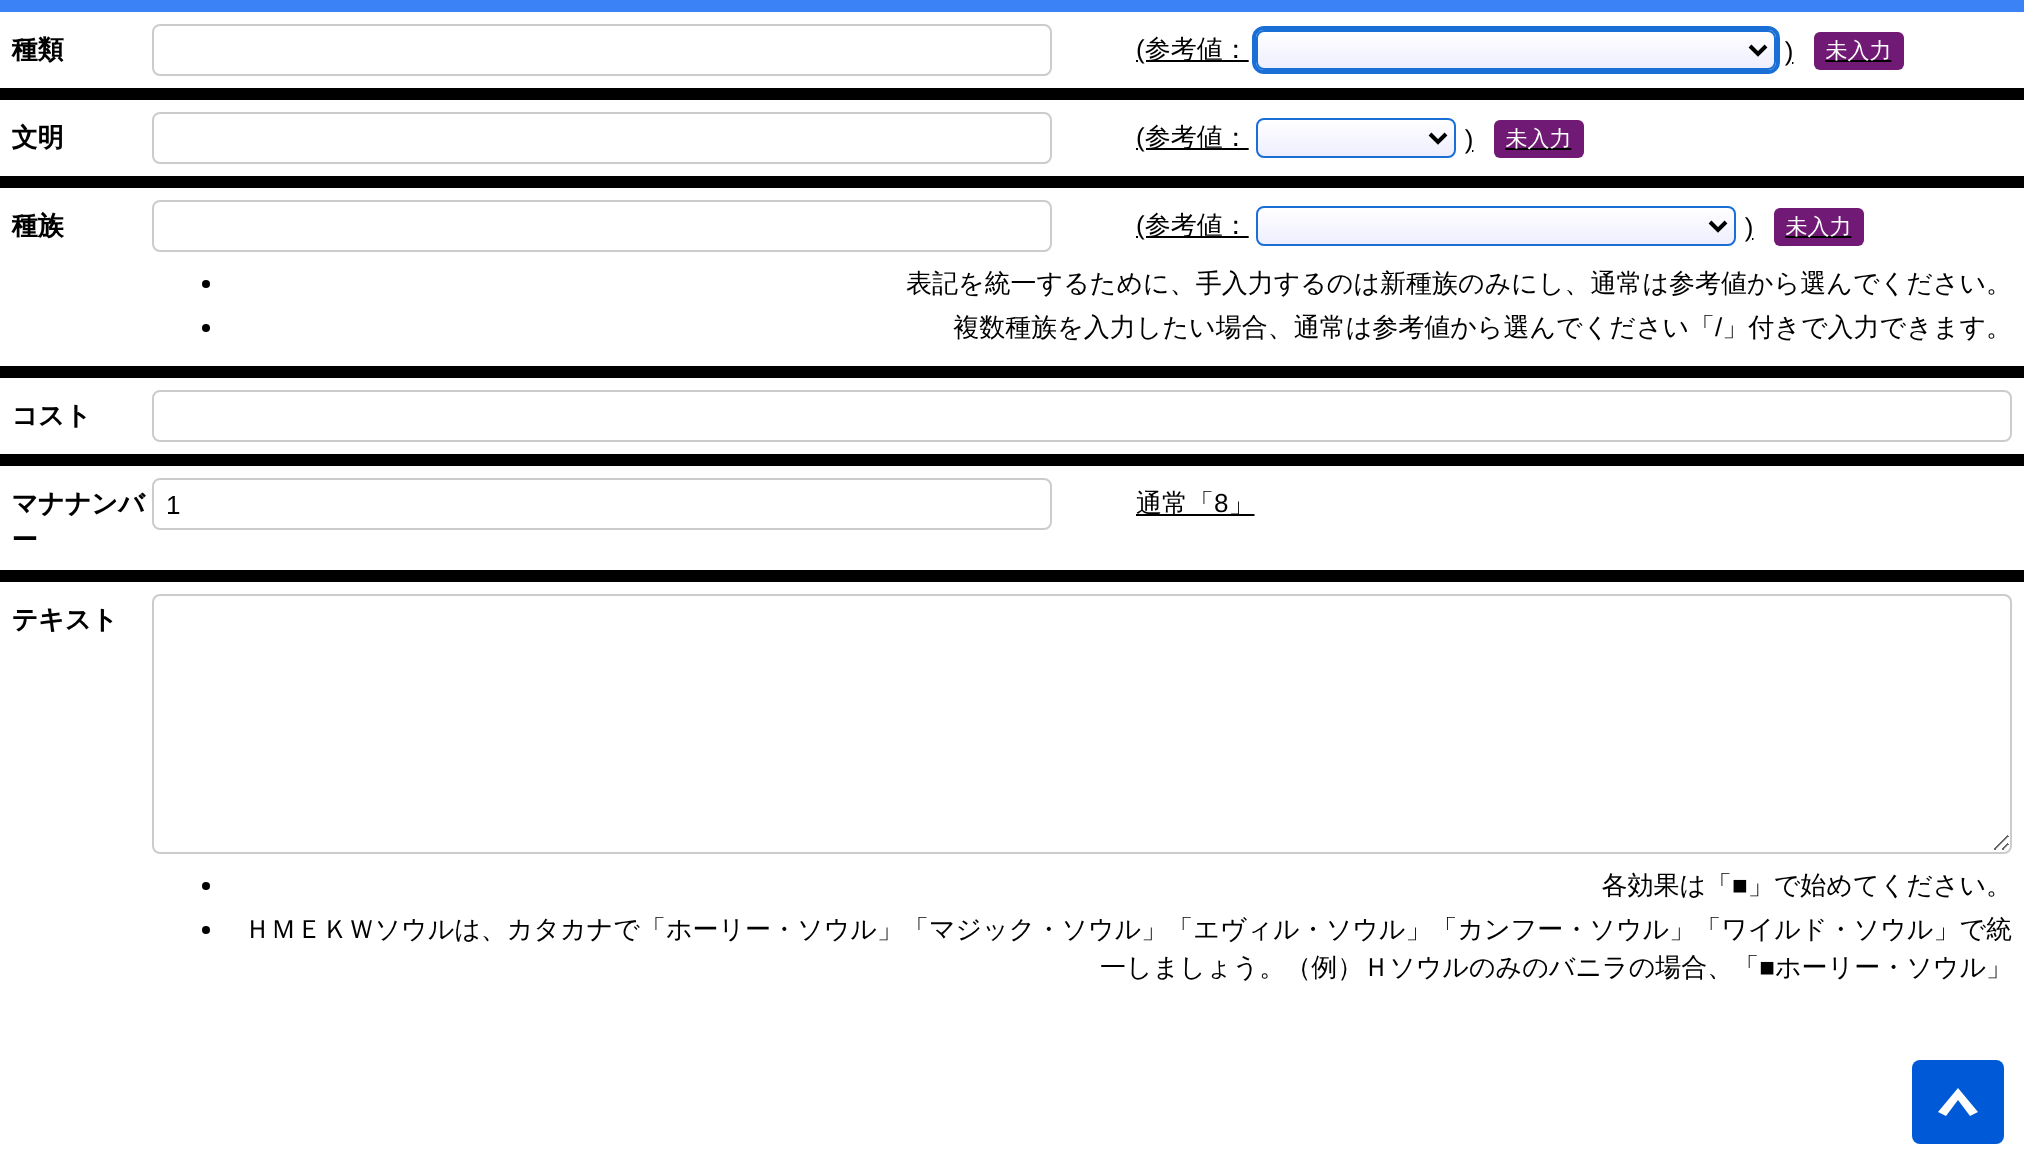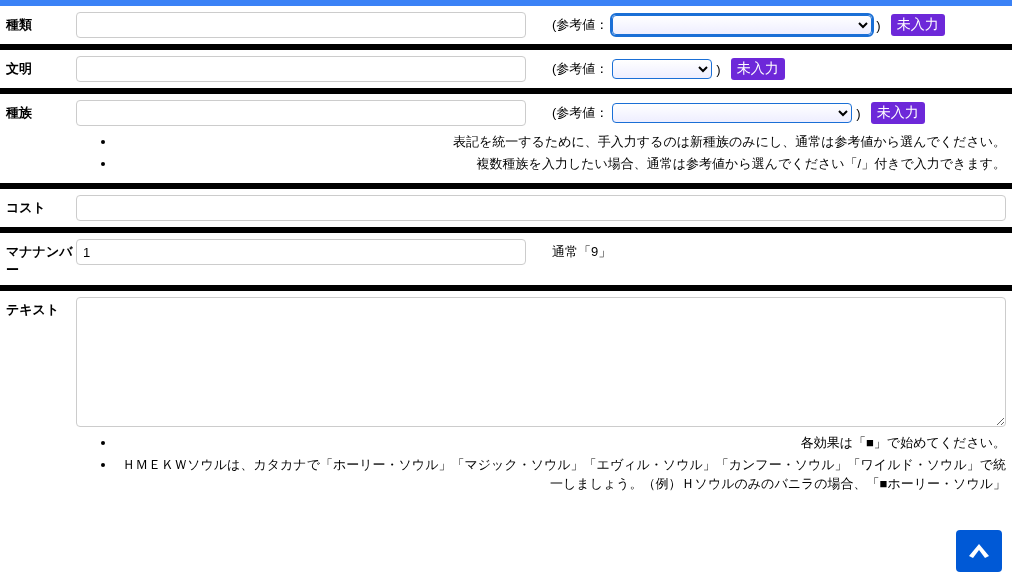--- a/index.html
+++ b/index.html
@@ -26,21 +26,22 @@
     padding-top: 4px;
   }
   .input-cell {
     flex: 1;
     display: flex;
     flex-direction: column;
   }
   .input-line {
     display: flex;
     align-items: center;
-    gap: 6px;
+    gap: 22px;
+    text-decoration: underline;
   }
   .input-main {
     width: 450px;
     flex-shrink: 0;
   }
   .input-full { flex: 1; }
   input[type="text"] {
     width: 100%;
     height: 26px;
     padding: 2px 6px;
@@ -72,23 +73,23 @@
     border-radius: 4px;
     background: linear-gradient(#fff,#eef);
   }
   .sel-focus {
     outline: 2px solid #1a6fd6;
     outline-offset: 0;
   }
   .paren { white-space: nowrap; }
   .badge {
     display: inline-block;
-    background: #6d28d9;
+    background: #701a75;
     color: #fff;
-    font-size: 14px;
+    font-size: 11px;
     padding: 2px 6px;
     border-radius: 3px;
     margin-left: 6px;
     white-space: nowrap;
   }
   .note-right {
     margin-left: 20px;
     white-space: nowrap;
   }
   ul.notes {
@@ -191,21 +192,21 @@
     </div>
   </div>
 
   <div class="form-row">
     <div class="label-cell">マナナンバー</div>
     <div class="input-cell">
       <div class="input-line">
         <div class="input-main">
           <input type="text" value="1" style="">
         </div>
-        <span class="note-right">通常「9」</span>
+        <span class="note-right">通常「8」</span>
       </div>
     </div>
   </div>
 
   <div class="form-row">
     <div class="label-cell">テキスト</div>
     <div class="input-cell">
       <textarea rows="8" style=""></textarea>
       <ul class="notes">
         <li>各効果は「■」で始めてください。</li>

